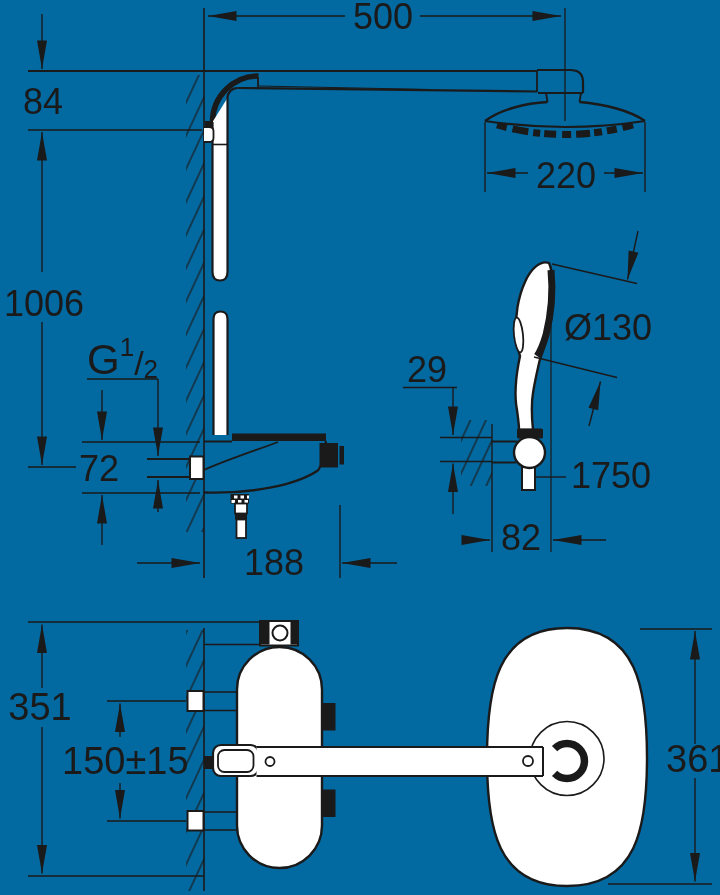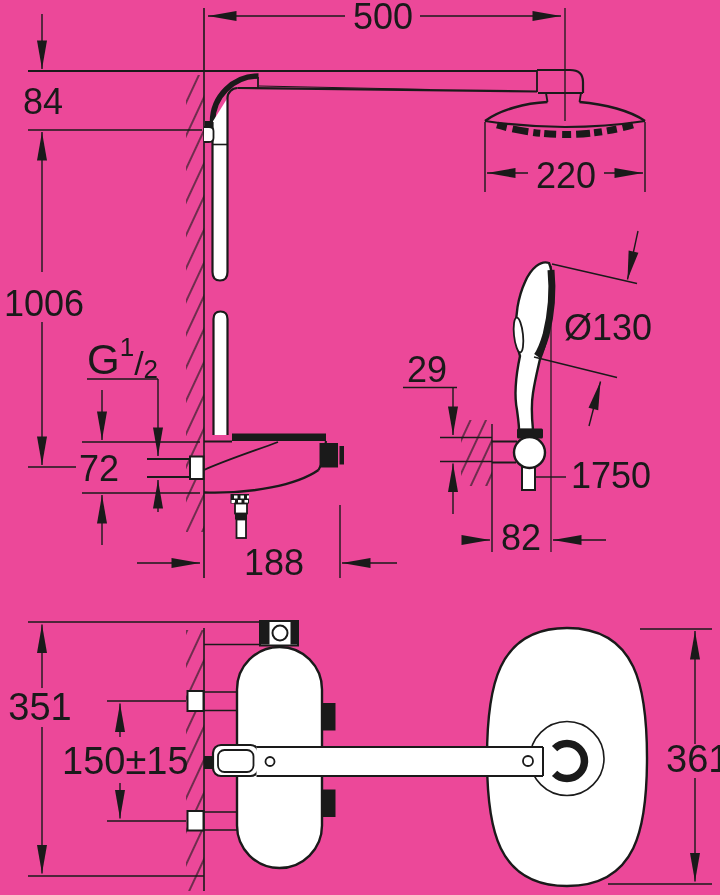--- a/index.html
+++ b/index.html
@@ -1,16 +1,16 @@
 <!DOCTYPE html>
 <html><head>
 <meta charset="utf-8">
 <style>
   html,body{margin:0;padding:0;background:#fff;}
-  .canvas{position:relative;width:720px;height:895px;background:#ec4899;overflow:hidden;}
+  .canvas{position:relative;width:720px;height:895px;background:#0369a1;overflow:hidden;}
   svg{display:block;}
   text{font-family:"Liberation Sans","DejaVu Sans",sans-serif;fill:#1a1a1a;}
 </style>
 </head>
 <body>
 
 <div class="canvas">
 <svg width="720" height="895" viewBox="0 0 720 895">
   <defs>
     <marker id="arr" markerUnits="userSpaceOnUse" markerWidth="30" markerHeight="14" viewBox="0 0 30 14" refX="29" refY="7" orient="auto-start-reverse">

